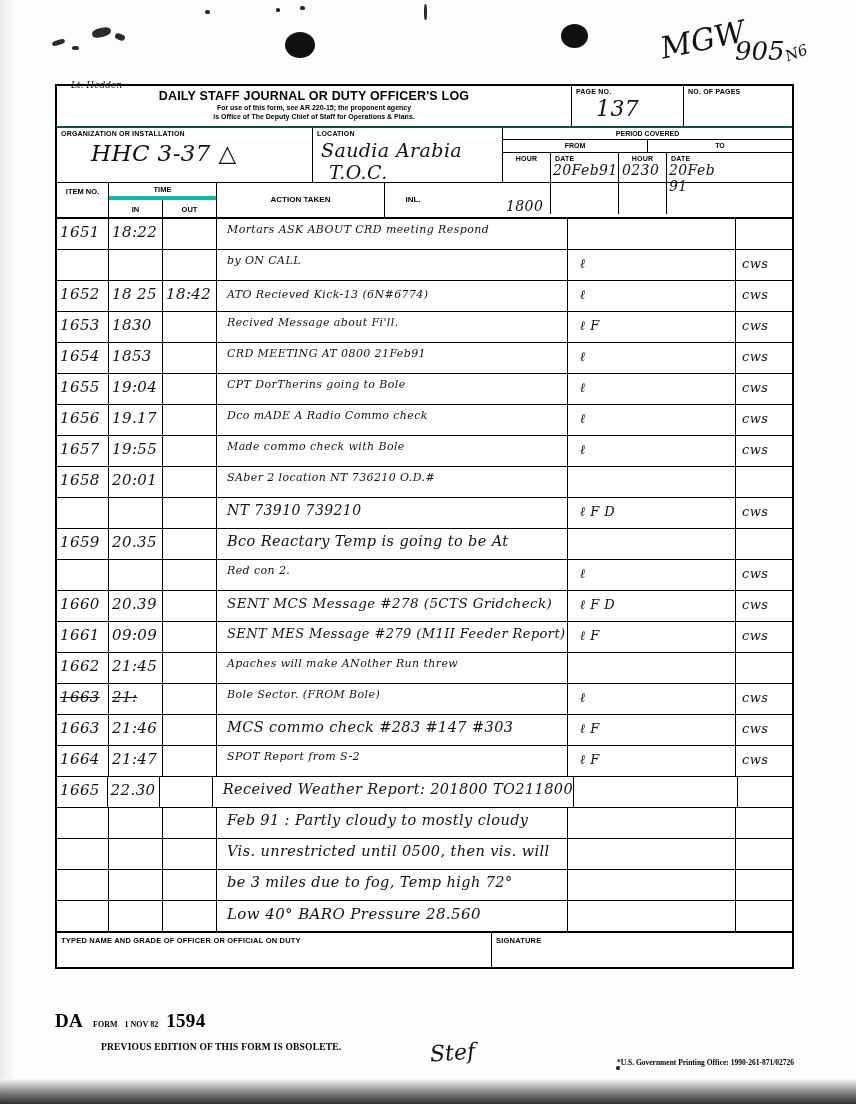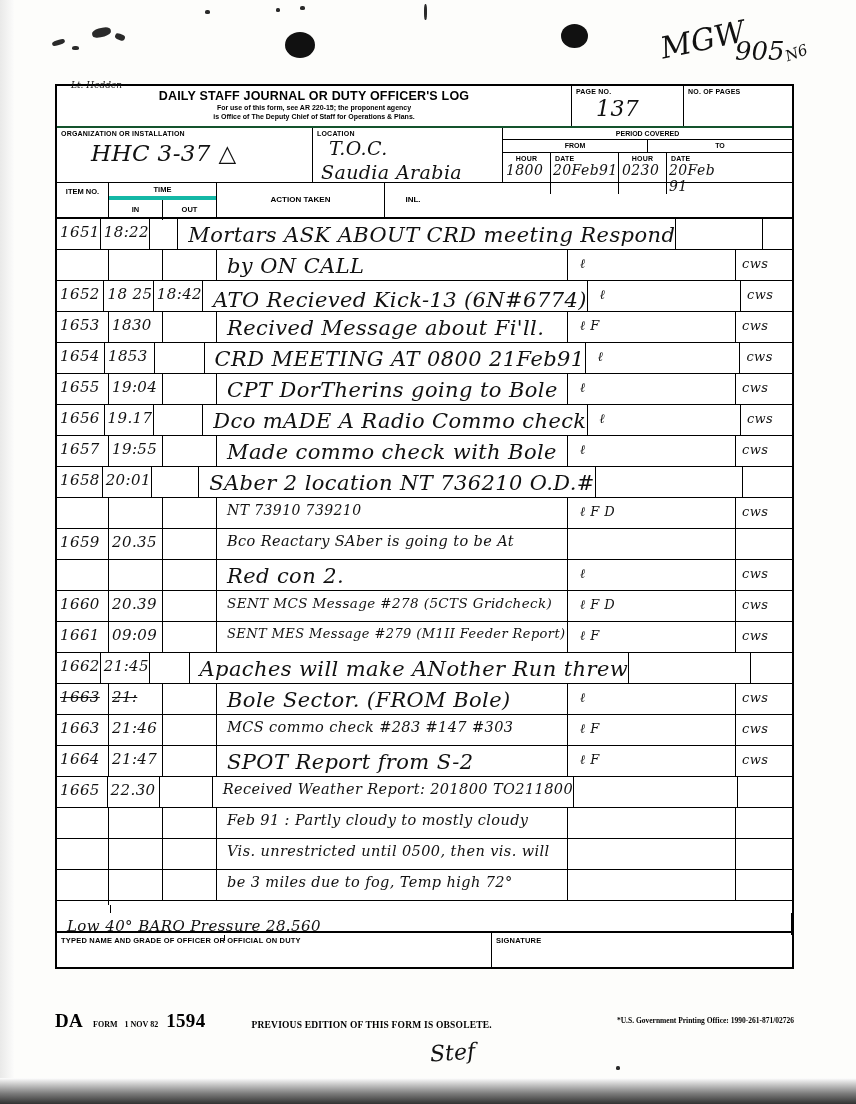--- a/index.html
+++ b/index.html
@@ -156,21 +156,21 @@
   .log-row { display: flex; height: 30px; border-bottom: 1px solid #000; }
   .c-item { width: 52px; border-right: 1px solid #000; box-sizing: border-box; }
   .c-in   { width: 54px; border-right: 1px solid #000; box-sizing: border-box; }
   .c-out  { width: 54px; border-right: 1px solid #000; box-sizing: border-box; }
   .c-inc  { flex: 1; border-right: 1px solid #000; box-sizing: border-box; }
   .c-act  { width: 168px; border-right: 1px solid #000; box-sizing: border-box; }
   .c-inl  { width: 56px; box-sizing: border-box; }
 
   .c-item .hw { font-size: 15px; padding: 4px 0 0 3px; display: block; }
   .c-in .hw, .c-out .hw { font-size: 15px; padding: 4px 0 0 3px; display: block; }
-  .c-inc .hw { font-size: 21px; padding: 4px 0 0 10px; display: block; white-space: nowrap; }
+  .c-inc .hw { font-size: 11px; padding: 4px 0 0 10px; display: block; white-space: nowrap; }
   .c-act .hw { font-size: 13px; padding: 6px 0 0 12px; display: block; }
   .c-inl .hw { font-size: 13px; padding: 6px 0 0 6px; display: block; }
   .small-note {
     position: absolute;
     font-size: 9px;
     font-style: italic;
     font-family: "DejaVu Serif", serif;
     color: #111;
   }
   .strike {
@@ -184,20 +184,21 @@
   .f-lbl { font-size: 7.5px; font-weight: bold; padding: 3px 0 0 4px; letter-spacing: .2px;}
 
   
   .bottom-line {
     position: absolute;
     left: 55px;
     top: 1010px;
     width: 739px;
     display: flex;
     align-items: flex-start;
+    flex-direction: column;
   }
   .da-form {
     font-family: "Liberation Serif", serif;
     font-weight: bold;
     font-size: 19px;
     letter-spacing: .3px;
     white-space: nowrap;
   }
   .da-form .tiny {
     font-size: 8px;
@@ -282,33 +283,33 @@
     </div>
   </div>
 
   <div class="row2">
     <div class="org">
       <div class="lbl">ORGANIZATION OR INSTALLATION</div>
       <div class="hw hw-big" style="padding-left:34px;margin-top:3px;">HHC 3-37 △</div>
     </div>
     <div class="loc">
       <div class="lbl">LOCATION</div>
+      <div class="hw hw-med" style="padding-left:8px;margin-top:2px;">Saudia Arabia</div>
       <div class="hw hw-med" style="padding-left:16px;margin-top:0px;">T.O.C.</div>
-      <div class="hw hw-med" style="padding-left:8px;margin-top:2px;">Saudia Arabia</div>
     </div>
     <div class="period">
       <div class="period-title">PERIOD COVERED</div>
       <div class="period-fromto">
         <div>FROM</div>
         <div>TO</div>
       </div>
       <div class="period-cols">
         <div class="pc-hour">
           <div class="lbl" style="text-align:center;padding-left:0;">HOUR</div>
-          <div class="hw" style="font-size:14px;padding-left:3px;">1800</div>
+          <div class="hw" style="font-size:14px;padding-left:3px;margin-top:36px;">1800</div>
         </div>
         <div class="pc-date">
           <div class="lbl" style="text-align:left;padding-left:4px;">DATE</div>
           <div class="hw" style="font-size:14px;padding-left:2px;">20Feb91</div>
         </div>
         <div class="pc-hour">
           <div class="lbl" style="text-align:center;padding-left:0;">HOUR</div>
           <div class="hw" style="font-size:14px;padding-left:3px;">0230</div>
         </div>
         <div class="pc-date">
@@ -551,21 +552,21 @@
       <div class="c-item">
           <span class="hw">1659</span>
         </div>
       <div class="c-in">
           <span class="hw">20.35</span>
         </div>
       <div class="c-out">
           <span class="hw"></span>
         </div>
       <div class="c-inc">
-          <span class="hw" style="font-size:14.5px;">Bco Reactary SAber is going to be At</span>
+          <span class="hw" style="font-size:14.5px;">Bco Reactary Temp is going to be At</span>
         </div>
       <div class="c-act">
           <span class="hw"></span>
         </div>
       <div class="c-inl">
           <span class="hw"></span>
         </div>
     </div>
 
     <div class="log-row">
@@ -792,21 +793,21 @@
           <span class="hw" style="font-size:14.5px;">be 3 miles due to fog, Temp high 72°</span>
         </div>
       <div class="c-act">
           <span class="hw"></span>
         </div>
       <div class="c-inl">
           <span class="hw"></span>
         </div>
     </div>
 
-    <div class="log-row" style="border-bottom:2px solid #000;flex-direction:column;">
+    <div class="log-row" style="border-bottom:2px solid #000;">
       <div class="c-item">
           <span class="hw"></span>
         </div>
       <div class="c-in">
           <span class="hw"></span>
         </div>
       <div class="c-out">
           <span class="hw"></span>
         </div>
       <div class="c-inc">

